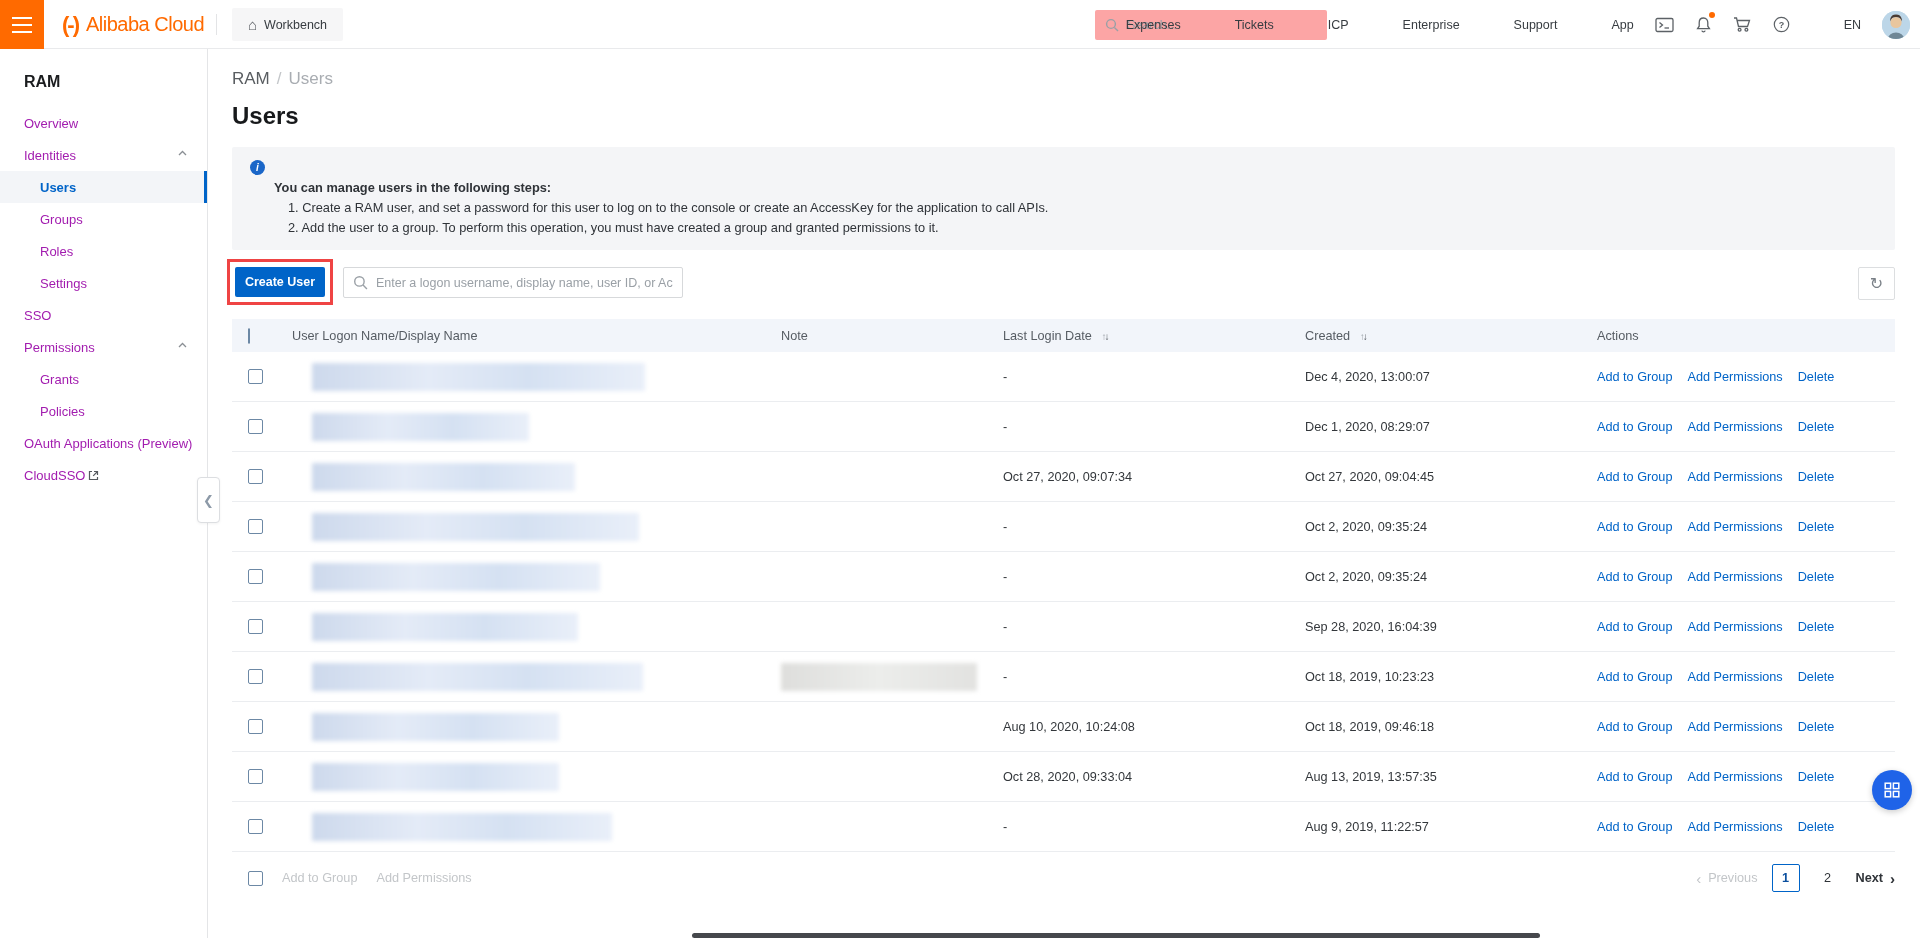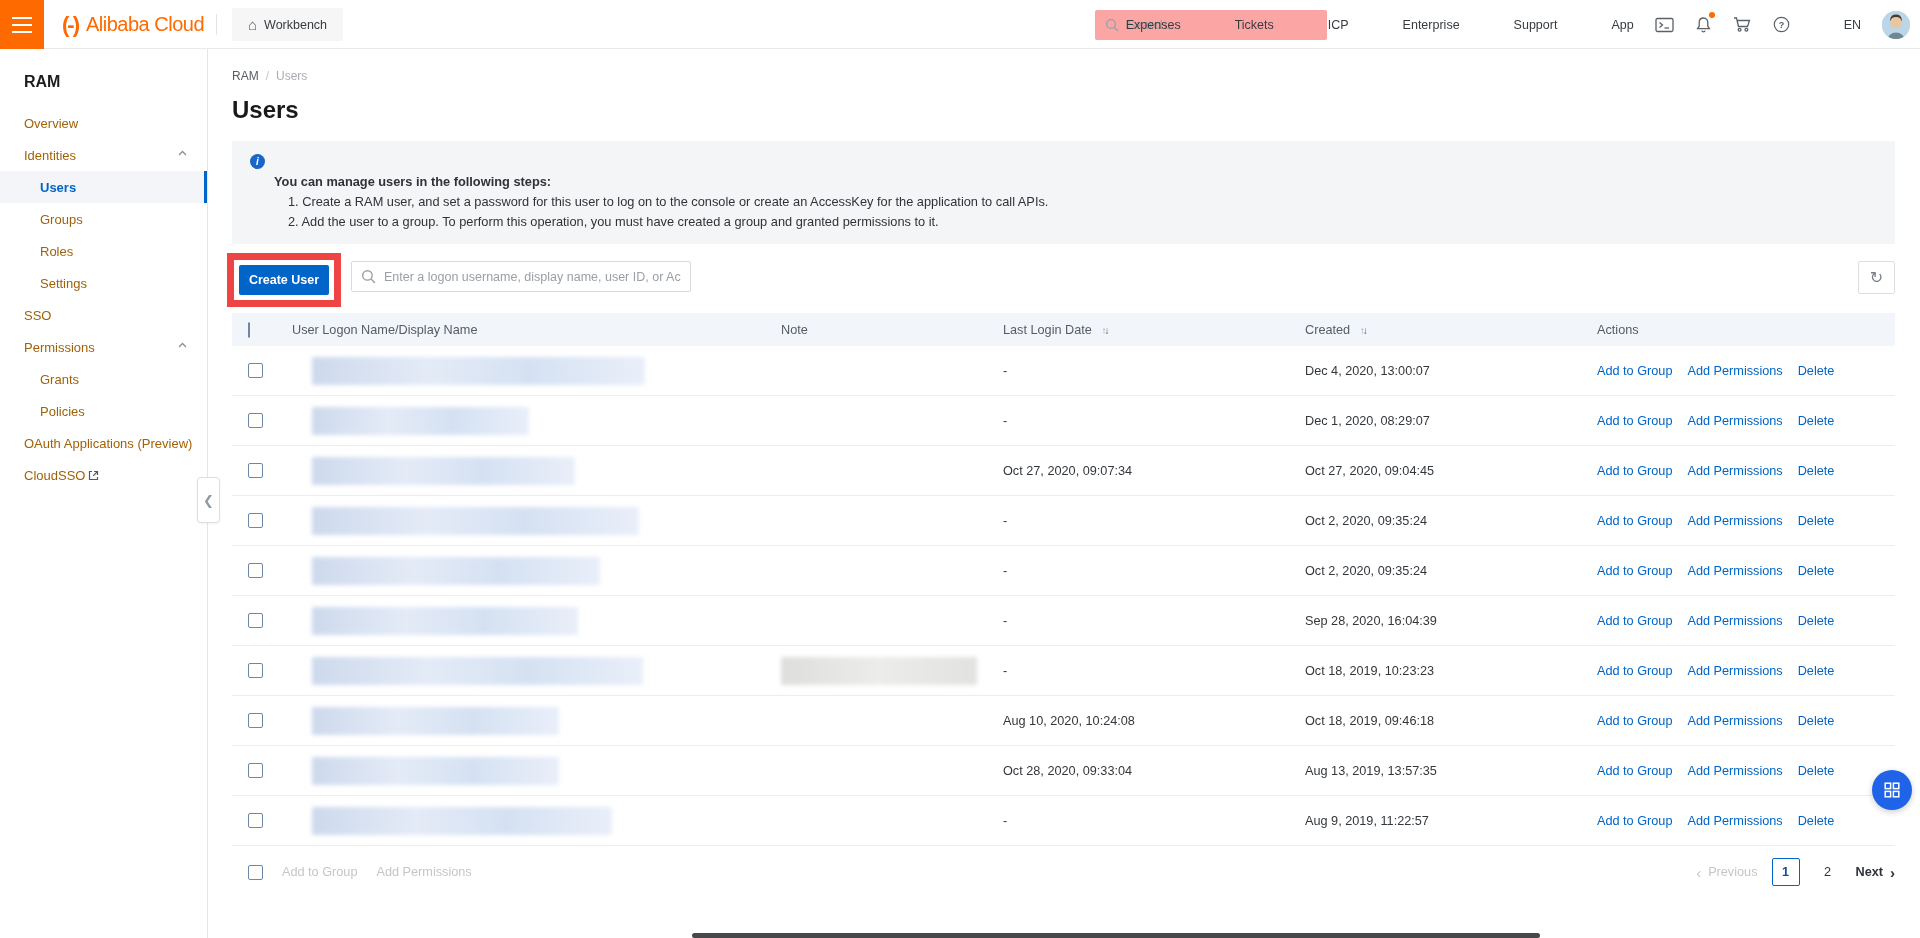--- a/index.html
+++ b/index.html
@@ -31,45 +31,45 @@
   .top-right { position:absolute; right:10px; top:0; height:49px; display:flex; align-items:center; gap:21px; }
   .top-link { font-size:12.5px; color:#373c41; cursor:pointer; white-space:nowrap;margin-left:33px; }
   .top-icon { position:relative; display:flex; align-items:center; cursor:pointer; color:#5c6166; }
   .badge-dot { position:absolute; top:-4px; right:-3px; width:6px; height:6px; border-radius:50%; background:#FF6A00; }
   .avatar { width:28px; height:28px; border-radius:50%; overflow:hidden; background:#bcd6e8; cursor:pointer; }
   
   .sidebar { position:absolute; top:49px; left:0; bottom:0; width:208px; background:#fff;
     border-right:1px solid #e4e5e7; z-index:20; }
   .side-title { padding:24px 0 16px 24px; font-size:16px; font-weight:700; color:#1b1d1f; }
   .s-item { position:relative; height:32px; display:flex; align-items:center; padding-left:24px;
-    color:#a16207; font-size:13px; cursor:pointer; white-space:nowrap; }
+    color:#a21caf; font-size:13px; cursor:pointer; white-space:nowrap; }
   .s-item.lvl1 { padding-left:40px; }
   .s-item.active { background:#f3f5f8; color:#0064C8; font-weight:700; border-right:3px solid #0064C8; }
   .s-chevron { position:absolute; right:20px; top:10px; width:9px; height:9px; color:#8a8f94; }
   .ext-icon { margin-left:3px; display:inline-flex; color:#55595e; }
   .collapse-handle { position:absolute; left:197px; top:477px; width:23px; height:46px; background:#fff;
     border:1px solid #dcdee1; border-radius:4px; display:flex; align-items:center; justify-content:center;
     color:#8d9aa8; font-size:13px; cursor:pointer; z-index:25; box-shadow:0 1px 3px rgba(0,0,0,0.05); }
   
   .main { position:absolute; left:208px; top:49px; right:0; bottom:0; background:#fff;
     padding:0 25px 0 24px; overflow:hidden; }
-  .breadcrumb { margin-top:20px; font-size:12px; color:#595d61; }
+  .breadcrumb { margin-top:20px; font-size:17px; color:#595d61; }
   .breadcrumb .sep { color:#c3c6c9; margin:0 7px; }
   .breadcrumb .current { color:#a9adb2; }
   .page-title { margin-top:13px; font-size:24px; font-weight:700; color:#17191b; }
   .infobox { margin-top:17px; background:#f4f5f7; border-radius:2px; padding:11px 18px 12px 18px;
     font-size:12.8px; color:#2f3338; line-height:20px; }
   .info-line1 { display:flex; align-items:flex-start; gap:9px; }
   .info-i { flex:0 0 auto; width:15px; height:15px; margin-top:2px; border-radius:50%; background:#1a66c8; color:#fff;
     font-size:10px; font-weight:700; display:flex; align-items:center; justify-content:center; font-style:italic; }
   .info-bold { font-weight:700; margin-top:3px; padding-left:24px; }
   .info-step { padding-left:38px; }
   
   .toolbar { margin-top:9px; display:flex; align-items:flex-start; height:50px; }
-  .annotation { margin-left:-5px; border:7px solid #ef4444; padding:5px; display:inline-block; }
+  .annotation { margin-left:-5px; border:3px solid #ef4444; padding:5px; display:inline-block; }
   .create-btn { width:90px; height:30px; background:#0064C8; color:#fff; border:none; border-radius:2px;
     font-size:12.5px; font-weight:700; cursor:pointer; font-family:inherit; }
   .user-search { margin-left:10px; margin-top:8px; width:340px; height:31px; border:1px solid #d7d9db; border-radius:2px;
     display:flex; align-items:center; padding:0 9px; gap:8px; background:#fff; }
   .user-search input { border:none; outline:none; width:100%; font-size:12.5px; color:#333; font-family:inherit; }
   .user-search input::placeholder { color:#9aa0a6; }
   .refresh-btn { margin-left:auto; margin-top:8px; width:37px; height:33px; background:#fff; border:1px solid #dcdee0;
     border-radius:2px; color:#7a8087; font-size:16px; display:flex; align-items:center; justify-content:center; cursor:pointer; }
   
   .table { margin-top:10px; width:1663px; }

